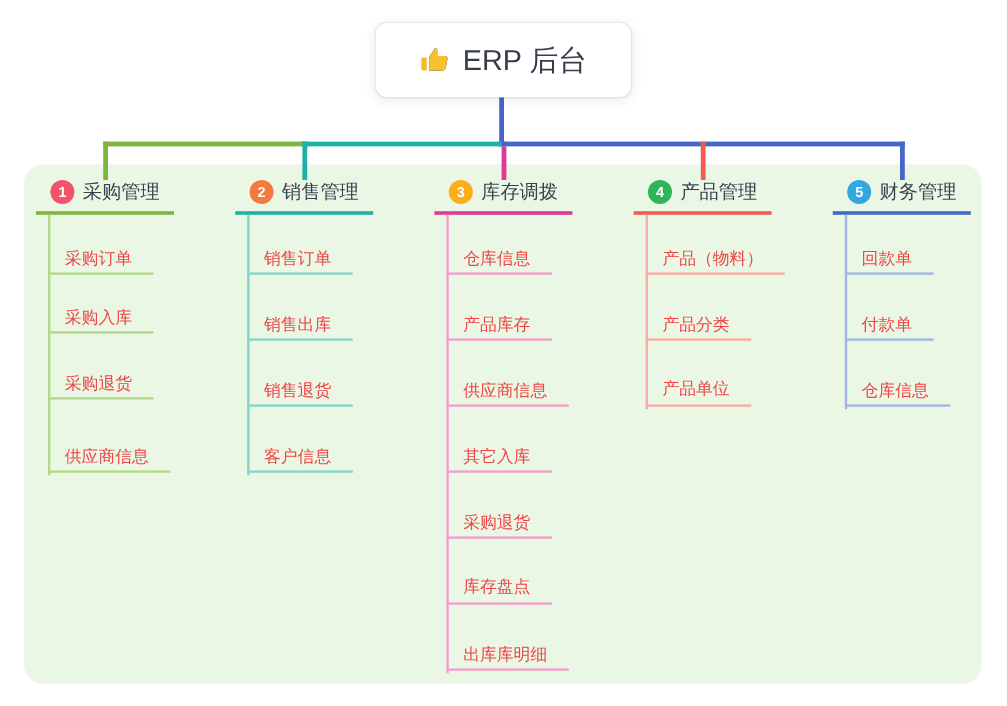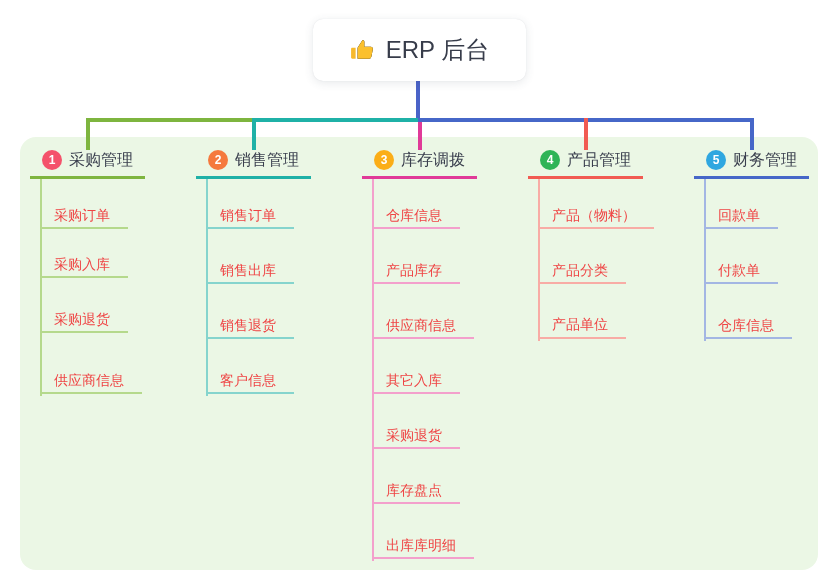--- a/index.html
+++ b/index.html
@@ -102,21 +102,21 @@
           <span class="badge" style="background: rgb(251, 174, 23);">3</span>
           <span class="branch-title">库存调拨</span>
         </div>
         <div class="branch-underline" style="background: rgb(224, 58, 152);"></div>
         <div class="branch-vline" style="background: rgb(243, 160, 204); height: 382px;"></div>
         <div class="branch-item" style="top: 56px; border-bottom-color: rgb(243, 160, 204);">仓库信息</div>
         <div class="branch-item" style="top: 111px; border-bottom-color: rgb(243, 160, 204);">产品库存</div>
         <div class="branch-item" style="top: 166px; border-bottom-color: rgb(243, 160, 204);">供应商信息</div>
         <div class="branch-item" style="top: 221px; border-bottom-color: rgb(243, 160, 204);">其它入库</div>
         <div class="branch-item" style="top: 276px; border-bottom-color: rgb(243, 160, 204);">采购退货</div>
-        <div class="branch-item" style="top: 331px; border-bottom-color: rgb(243, 160, 204);">库存盘点</div>
+        <div class="branch-item" style="top: 331px; border-bottom-color: rgb(243, 160, 204); font-family: Liberation Mono, monospace;">库存盘点</div>
         <div class="branch-item" style="top: 386px; border-bottom-color: rgb(243, 160, 204); text-align: center;">出库库明细</div>
       </div>
       <div class="branch-col" style="left: 528px; top: 147px;">
         <div class="branch-head">
           <span class="badge" style="background: rgb(47, 180, 87);">4</span>
           <span class="branch-title">产品管理</span>
         </div>
         <div class="branch-underline" style="background: rgb(241, 91, 82);"></div>
         <div class="branch-vline" style="background: rgb(248, 172, 165); height: 162px;"></div>
         <div class="branch-item" style="top: 56px; border-bottom-color: rgb(248, 172, 165);">产品（物料）</div>

